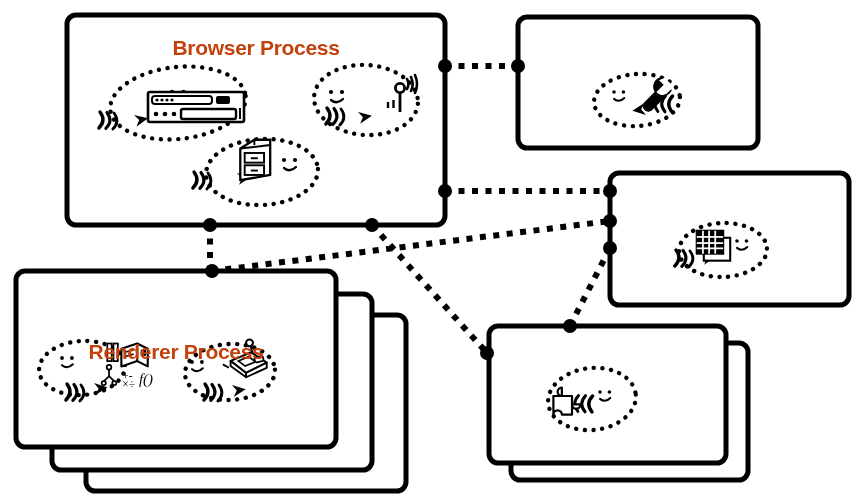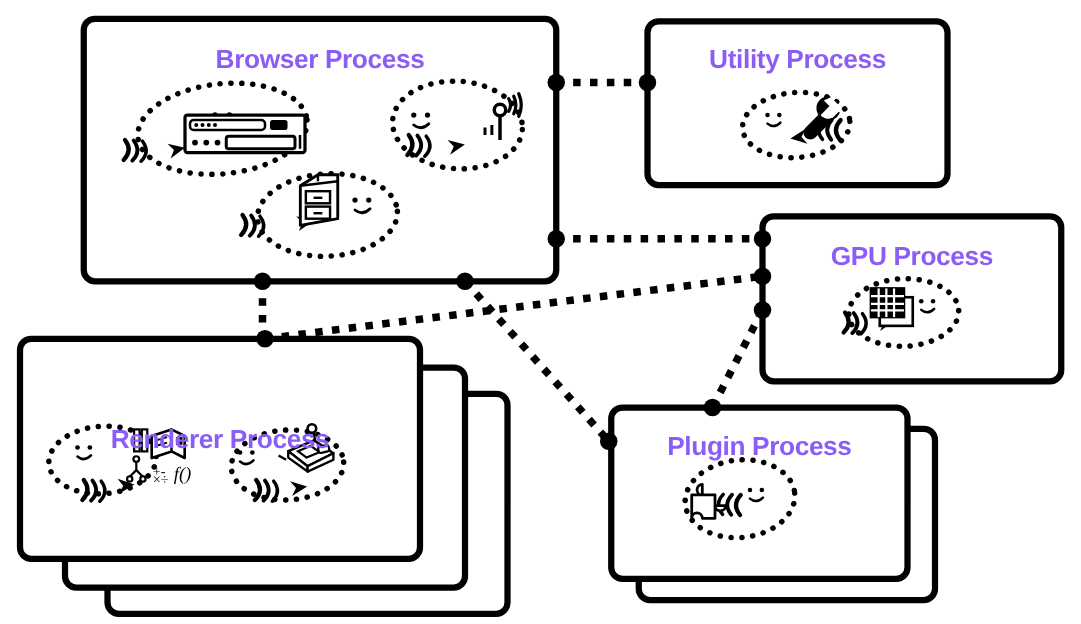--- a/index.html
+++ b/index.html
@@ -23,21 +23,21 @@
     left: 0;
     top: 0;
     width: 865px;
     height: 499px;
   }
   .proc-title {
     position: absolute;
     text-align: center;
     font-family: "Liberation Sans", sans-serif;
     font-weight: bold;
-    color: #8b5cf6;
+    color: #c2410c;
     letter-spacing: -0.3px;
     white-space: nowrap;
     pointer-events: none;
   }
 </style>
 </head>
 <body>
 
 <div id="stage">
 
@@ -293,18 +293,15 @@
         <circle cx="610" cy="248" r="7" fill="#000000"></circle>
         <circle cx="210" cy="225" r="7" fill="#000000"></circle>
         <circle cx="372" cy="225" r="7" fill="#000000"></circle>
         <circle cx="212" cy="271" r="7" fill="#000000"></circle>
         <circle cx="487" cy="353" r="7" fill="#000000"></circle>
         <circle cx="570" cy="326" r="7" fill="#000000"></circle>
       </g>
     </svg>
 
   <div class="proc-title" style="left: 67px; top: 36px; width: 378px; font-size: 21px;">Browser Process</div>
-  <div class="proc-title" style="left: 518px; top: 36px; width: 240px; font-size: 21px;">Utility Process</div>
-  <div class="proc-title" style="left: 610px; top: 194px; width: 239px; font-size: 21px;">GPU Process</div>
   <div class="proc-title" style="left: 16px; top: 292px; width: 320px; font-size: 21px; margin-top: 48px;">Renderer Process</div>
-  <div class="proc-title" style="left: 489px; top: 346px; width: 237px; font-size: 21px;">Plugin Process</div>
 
 </div>
 
 </body></html>

